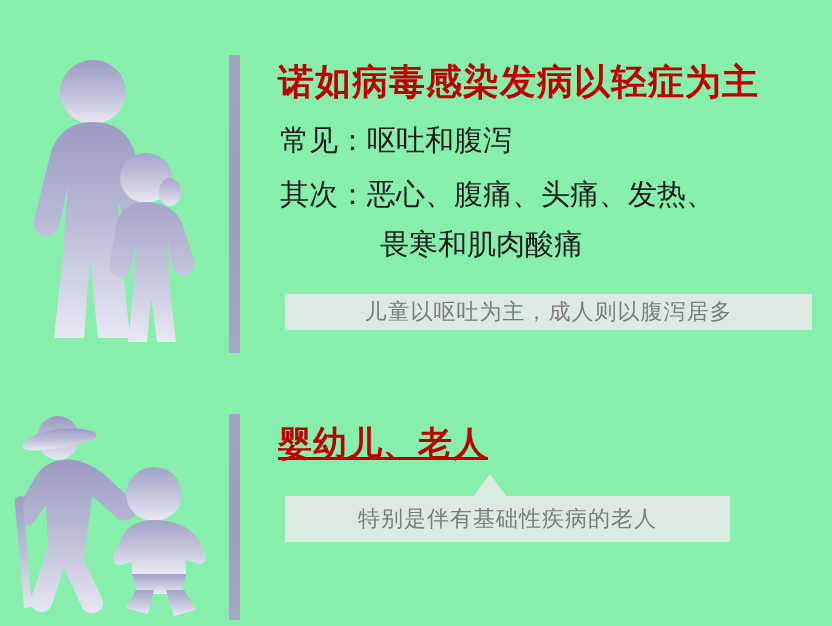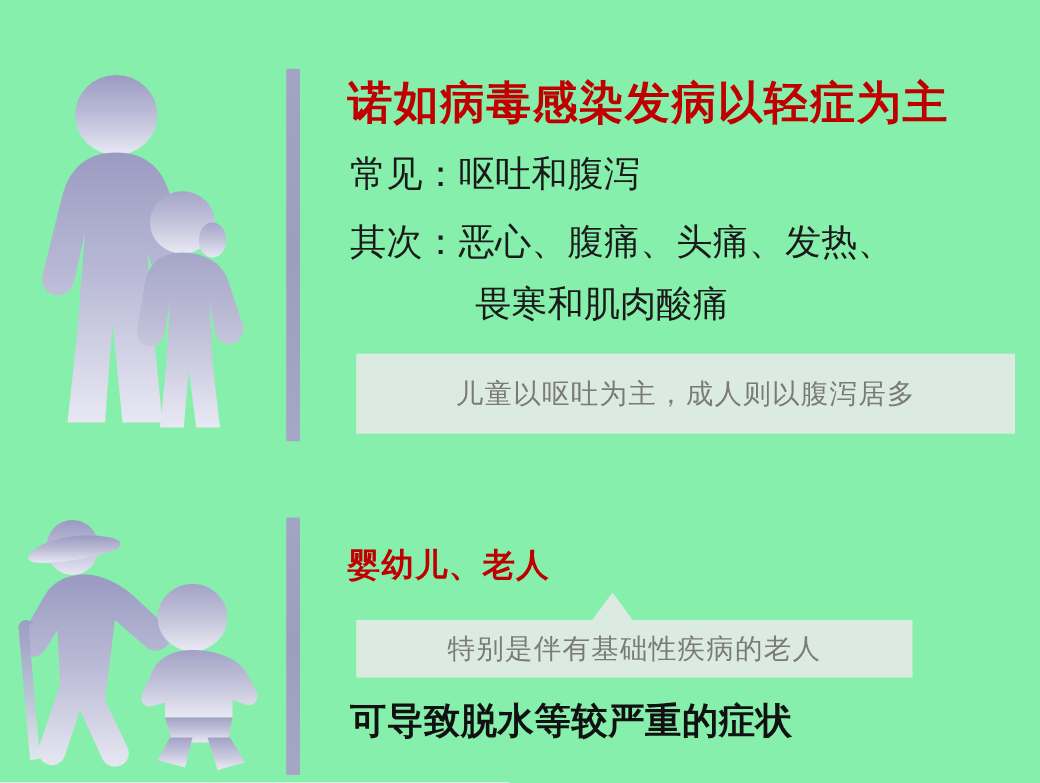--- a/index.html
+++ b/index.html
@@ -36,21 +36,21 @@
   
   .headline {
     position: absolute;
     color: #c00000;
     font-weight: bold;
     letter-spacing: 1px;
     white-space: nowrap;
     line-height: 1.1;
   }
   .headline-top { font-size: 36px; left: 278px; top: 62px; }
-  .headline-bottom { font-size: 26px; left: 278px; top: 438px; }
+  .headline-bottom { font-size: 34px; left: 278px; top: 425px; text-decoration: underline; }
 
   .body-line {
     position: absolute;
     color: #1a1a1a;
     font-size: 29px;
     white-space: nowrap;
     line-height: 1.15;
   }
   .line-common   { left: 280px; top: 124px; }
   .line-second-a { left: 280px; top: 178px; }
@@ -74,23 +74,23 @@
     color: #7a7a7a;
     font-size: 22px;
     display: flex;
     align-items: center;
     justify-content: center;
     white-space: nowrap;
     letter-spacing: 1px;
   }
   .callout-one {
     left: 285px;
-    top: 283px;
+    top: 294px;
     width: 527px;
-    height: 64px;
+    height: 36px;
   }
   .callout-two {
     left: 285px;
     top: 496px;
     width: 445px;
     height: 46px;
   }
   .callout-pointer {
     position: absolute;
     left: 473px;
@@ -249,15 +249,14 @@
   </div>
 
   <div class="divider-bar" style="left:229px; top:414px; height:206px;"></div>
 
   <div class="headline headline-bottom">婴幼儿、老人</div>
 
   <div class="callout-pointer"></div>
 
   <div class="callout callout-two">特别是伴有基础性疾病的老人</div>
 
-  <div class="body-strong">可导致脱水等较严重的症状</div>
 
 </div>
 
 </body></html>

